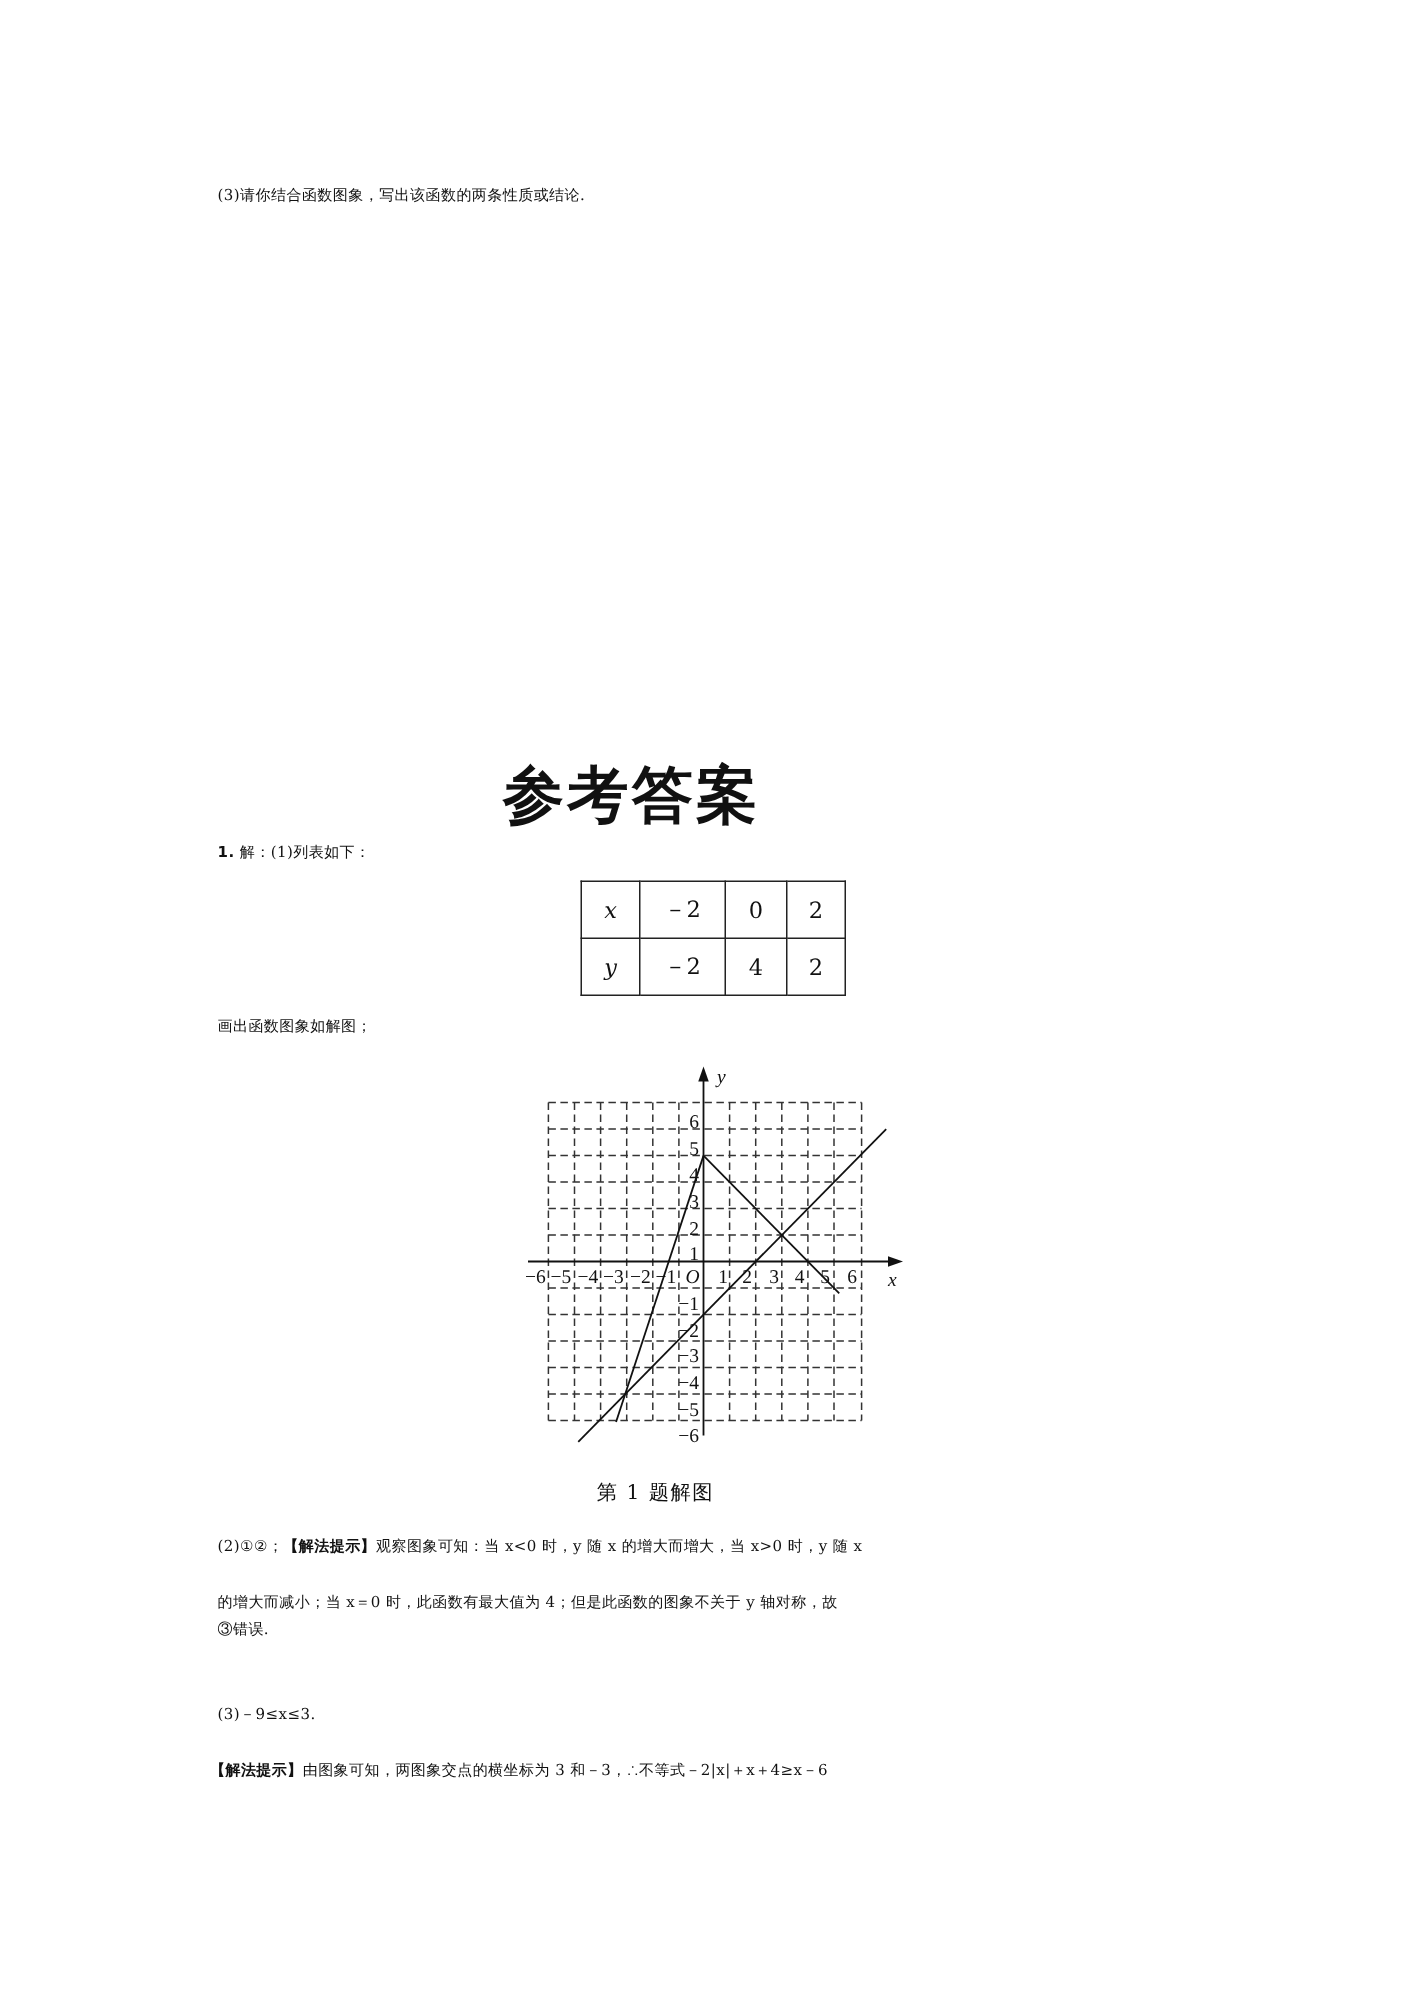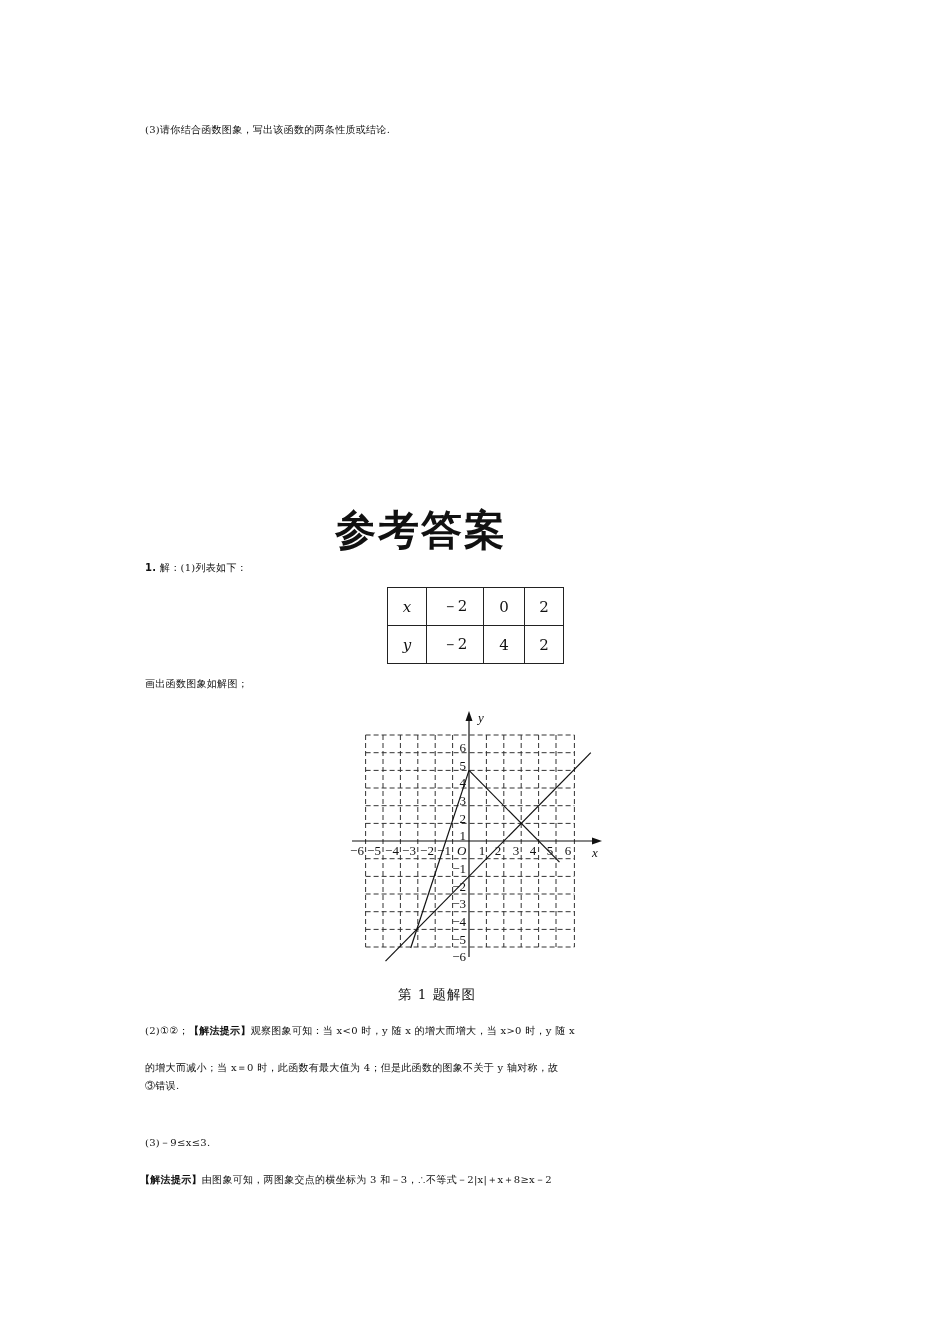--- a/index.html
+++ b/index.html
@@ -128,14 +128,14 @@
 
 <div class="caption">第 1 题解图</div>
 
 <div class="line" style="top:1024px;">
   <span>(2)①②；</span><span class="hint">【解法提示】</span><span>观察图象可知：当 x&lt;0 时，y 随 x 的增大而增大，当 x&gt;0 时，y 随 x</span>
 </div>
 <div class="line" style="top:1061px;text-align:right;">的增大而减小；当 x＝0 时，此函数有最大值为 4；但是此函数的图象不关于 y 轴对称，故</div>
 <div class="line" style="top:1055px;margin-top:24px;">③错误.</div>
 <div class="line" style="top:1136px;">(3)－9≤x≤3.</div>
 <div class="line" style="top:1173px; left:140px;">
-  <span class="hint">【解法提示】</span><span>由图象可知，两图象交点的横坐标为 3 和－3，∴不等式－2|x|＋x＋8≥x－2</span>
+  <span class="hint">【解法提示】</span><span>由图象可知，两图象交点的横坐标为 3 和－3，∴不等式－2|x|＋x＋4≥x－6</span>
 </div>
 
 </body></html>

